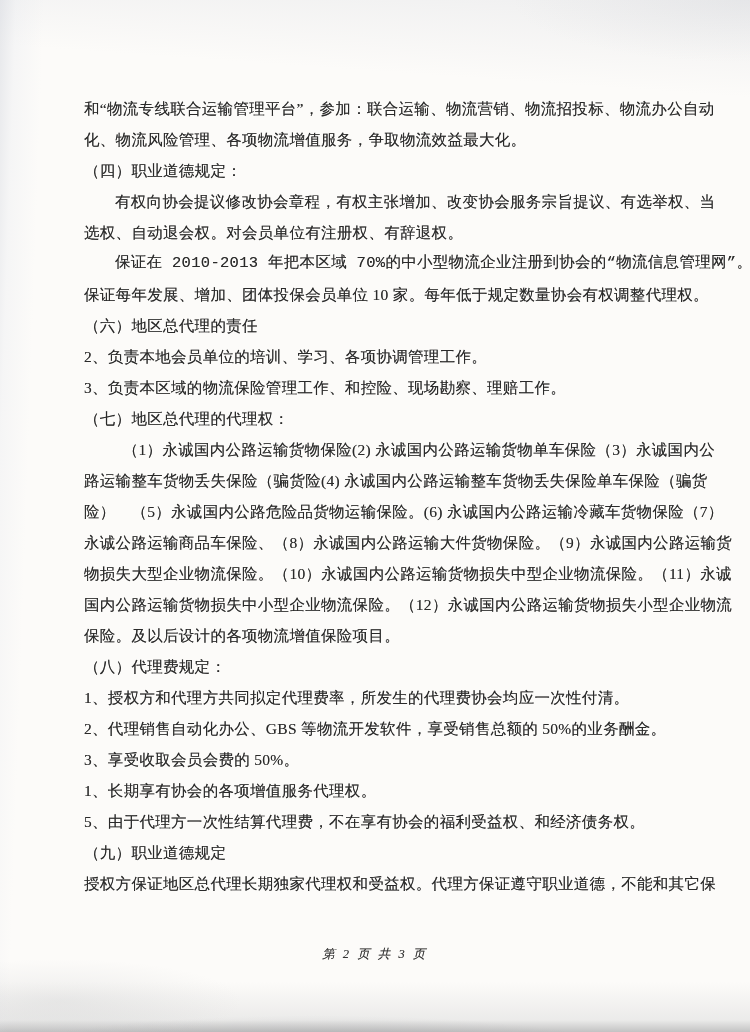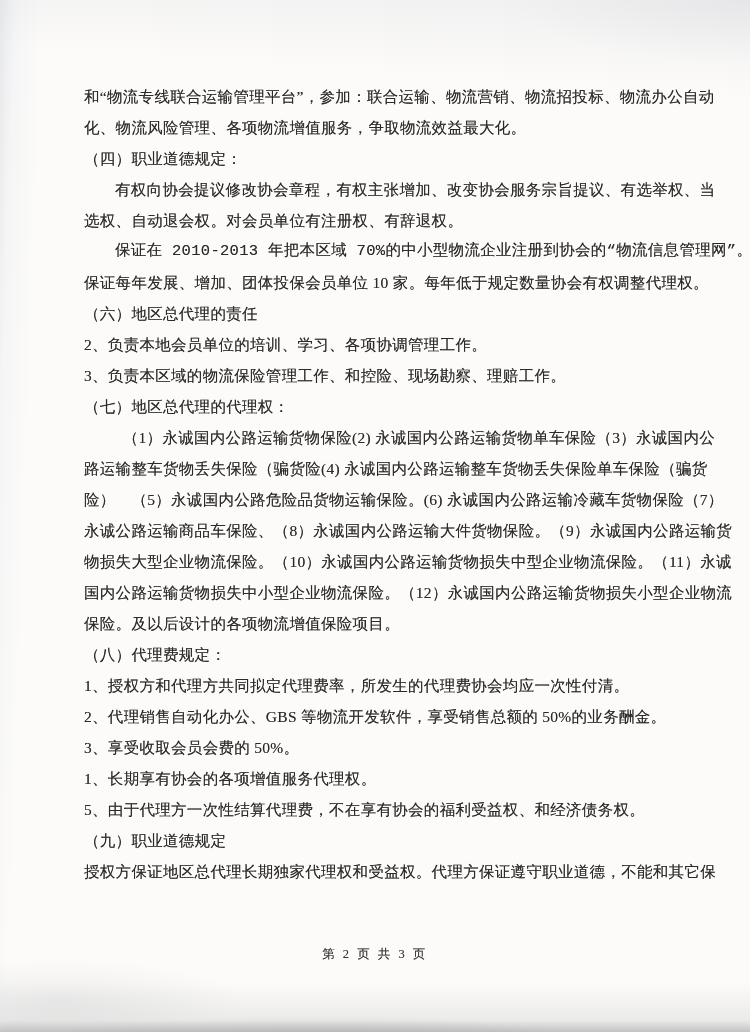--- a/index.html
+++ b/index.html
@@ -42,27 +42,28 @@
     position: absolute;
     left: 0;
     right: 0;
     top: 946px;
     height: 24px;
     text-align: center;
     font-size: 12.5px;
     letter-spacing: 2.5px;
     color: #333333;
     text-shadow: 0 0 0.5px rgba(51,51,51,0.5);
+    font-style: italic;
   }
 </style>
 </head>
 <body>
 
 <div class="page">
-  <div class="doc-body" style="color: rgb(42, 42, 42);">
+  <div class="doc-body" style="color: rgb(42, 42, 42); margin-top: 12px;">
       <div class="line">和“物流专线联合运输管理平台”，参加：联合运输、物流营销、物流招投标、物流办公自动</div>
       <div class="line">化、物流风险管理、各项物流增值服务，争取物流效益最大化。</div>
       <div class="line">（四）职业道德规定：</div>
       <div class="line" style="padding-left: 31px;">有权向协会提议修改协会章程，有权主张增加、改变协会服务宗旨提议、有选举权、当</div>
       <div class="line">选权、自动退会权。对会员单位有注册权、有辞退权。</div>
       <div class="line" style="padding-left: 31px; font-family: Liberation Mono, monospace;">保证在 2010-2013 年把本区域 70%的中小型物流企业注册到协会的“物流信息管理网”。</div>
       <div class="line">保证每年发展、增加、团体投保会员单位 10 家。每年低于规定数量协会有权调整代理权。</div>
       <div class="line">（六）地区总代理的责任</div>
       <div class="line">2、负责本地会员单位的培训、学习、各项协调管理工作。</div>
       <div class="line">3、负责本区域的物流保险管理工作、和控险、现场勘察、理赔工作。</div>

